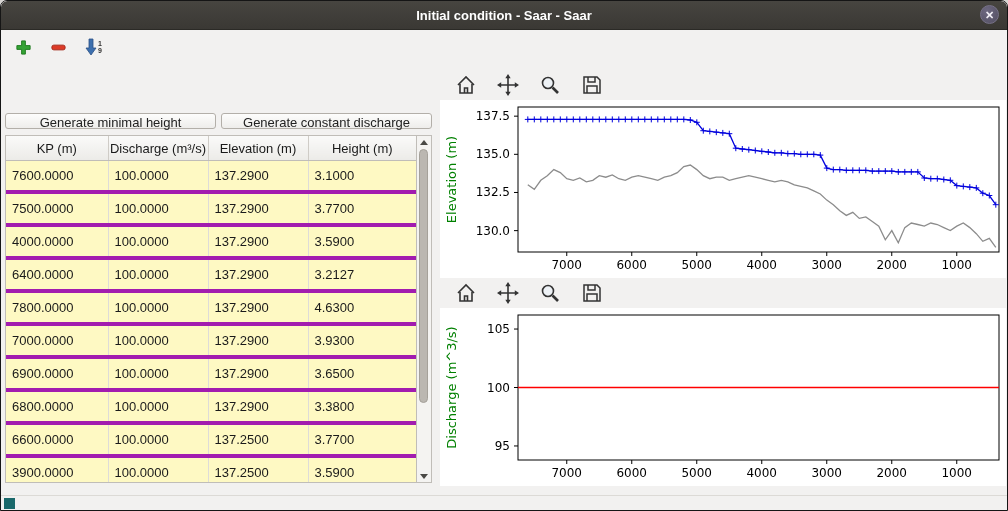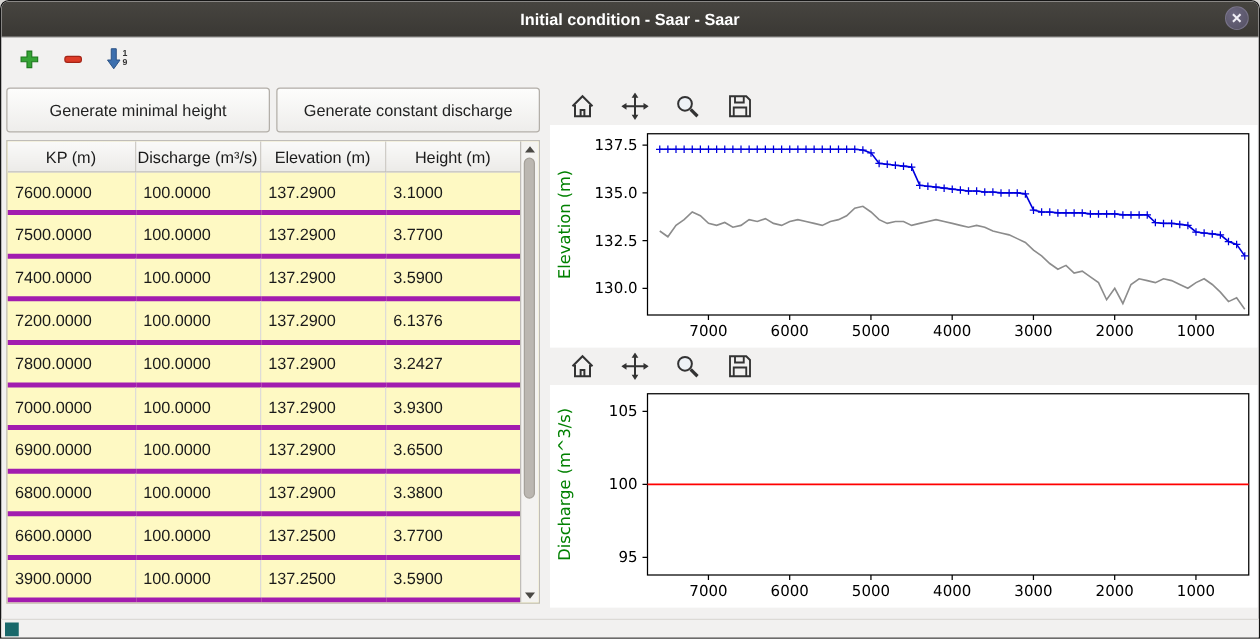--- a/index.html
+++ b/index.html
@@ -23,23 +23,23 @@
   }
   
   .main-toolbar{flex:0 0 34px;display:flex;align-items:center;gap:14px;padding-left:12px;}
   .tool-btn{display:flex;align-items:center;justify-content:center;background:transparent;border:none;padding:2px;cursor:pointer;}
   .sort-digits{display:flex;flex-direction:column;font-size:7px;line-height:7px;color:#333;font-weight:bold;margin-left:1px;}
   
   .content{flex:1;display:flex;gap:8px;padding:6px 4px 0 4px;min-height:0;}
   .left-panel{flex:0 0 424px;display:flex;flex-direction:column;min-height:0;padding-bottom:12px;}
   .gen-buttons{display:flex;gap:5px;margin-bottom:6px;}
   .gen-buttons button{
-    flex:1;height:36px;font-size:13px;font-family:"Liberation Sans",sans-serif;
+    flex:1;height:16px;font-size:13px;font-family:"Liberation Sans",sans-serif;
     background:linear-gradient(#fdfdfc,#eeedeb);border:1px solid #b3afa9;border-radius:3px;
-    color:#222;cursor:pointer;
+    color:#222;cursor:pointer;margin-top:43px;
   }
   .table-wrap{flex:1;display:flex;border:1px solid #c0bdb8;background:#fef9c3;min-height:0;overflow:hidden;}
   table{border-collapse:collapse;table-layout:fixed;width:410px;font-size:13px;color:#1a1a1a;}
   th{
     font-weight:normal;text-align:center;height:22px;
     background:linear-gradient(#fafaf9,#ecebe8);
     border-right:1px solid #cfccc7;border-bottom:1px solid #c0bdb8;
   }
   th:last-child{border-right:none;}
   td{
@@ -134,36 +134,36 @@
                 <td>137.2900</td>
                 <td>3.1000</td>
               </tr>
               <tr>
                 <td>7500.0000</td>
                 <td>100.0000</td>
                 <td>137.2900</td>
                 <td>3.7700</td>
               </tr>
               <tr>
-                <td>7400.0000</td>
+                <td>4000.0000</td>
                 <td>100.0000</td>
                 <td>137.2900</td>
                 <td>3.5900</td>
               </tr>
               <tr>
-                <td>7200.0000</td>
-                <td>100.0000</td>
-                <td>137.2900</td>
-                <td>6.1376</td>
+                <td>6400.0000</td>
+                <td>100.0000</td>
+                <td>137.2900</td>
+                <td>3.2127</td>
               </tr>
               <tr>
                 <td>7800.0000</td>
                 <td>100.0000</td>
                 <td>137.2900</td>
-                <td>3.2427</td>
+                <td>4.6300</td>
               </tr>
               <tr>
                 <td>7000.0000</td>
                 <td>100.0000</td>
                 <td>137.2900</td>
                 <td>3.9300</td>
               </tr>
               <tr>
                 <td>6900.0000</td>
                 <td>100.0000</td>

